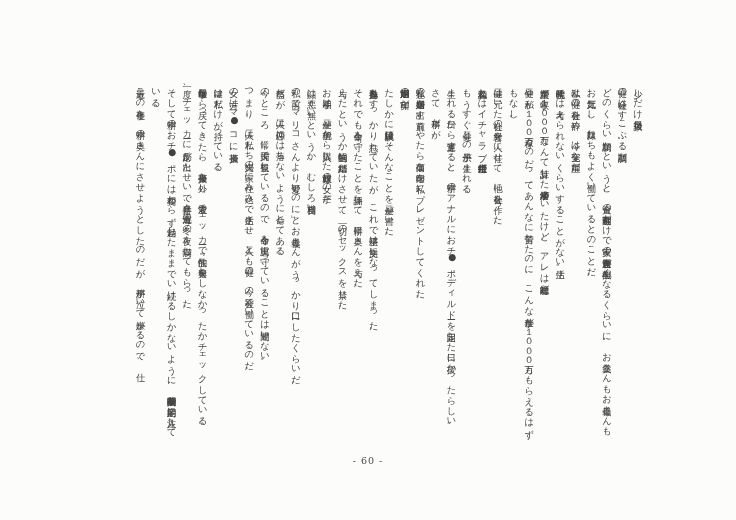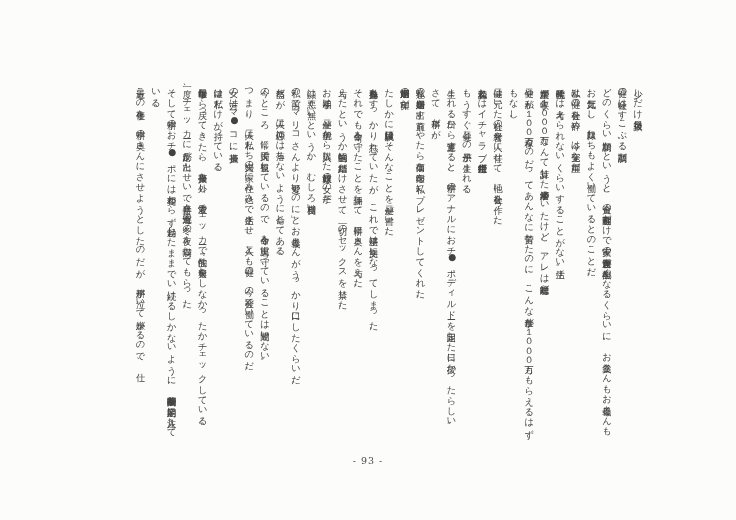--- a/index.html
+++ b/index.html
@@ -76,14 +76,14 @@
       <p>当然だが、二人は恋仲には落ちないように命じてある。</p>
       <p>今のところ、常に夫婦で監視しているので、命令を忠実に守っていることは間違いない。</p>
       <p>つまり、二人は私たち夫婦の家に住み込みで生活させ、二人とも健二の、今の会社で働いているのだ。</p>
       <p>女の方はマ●コに貞操帯。</p>
       <p>鍵は私だけが持っている。</p>
       <p>毎日仕事から戻ってきたら、貞操帯を外し、愛液チェッカーで『性的な興奮』をしなかったかチェックしている。</p>
       <p>一度、チェッカーに反応が出たせいで耕平共々、北海道の冬の夜を満喫してもらった。</p>
       <p>そして耕平のおチ●ポには相変わらず勃起したままでい続けるしかないように、瞬間接着剤を定期的に注入している。</p>
       <p>最近この仕事を、耕平の奥さんにさせようとしたのだが、耕平が泣いて嫌がるので、仕</p>
     </div>
-  <div class="footer">- 93 -</div>
+  <div class="footer">- 60 -</div>
 </main>
 
 </body></html>

